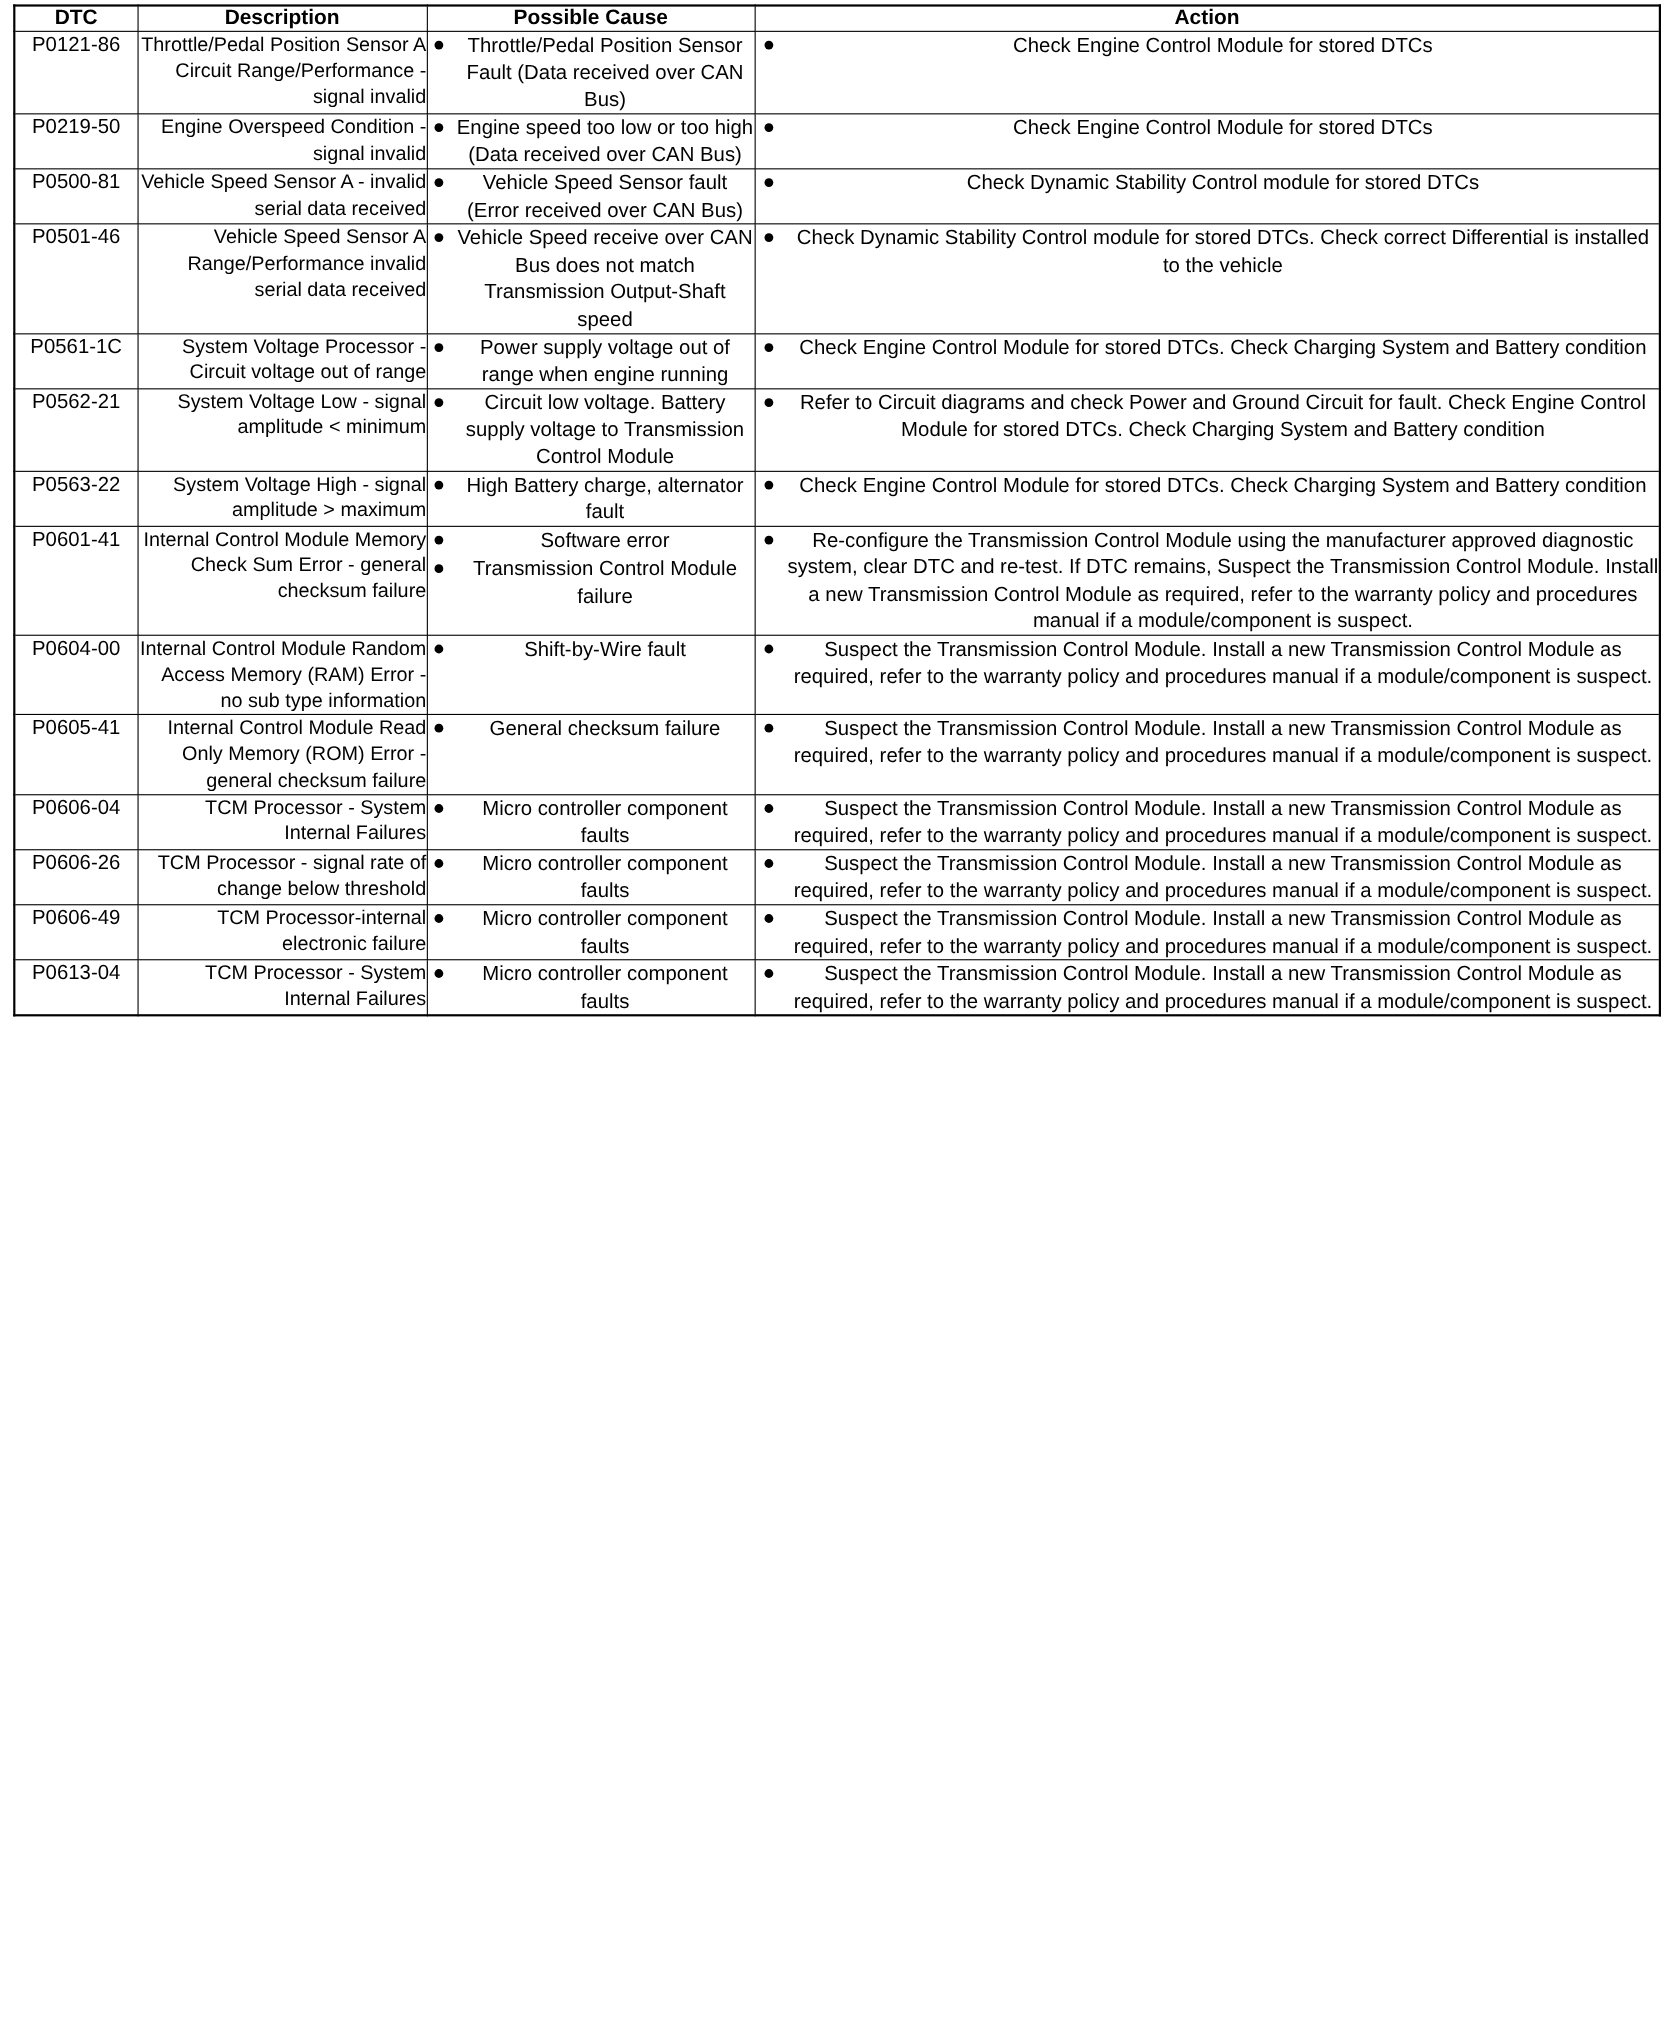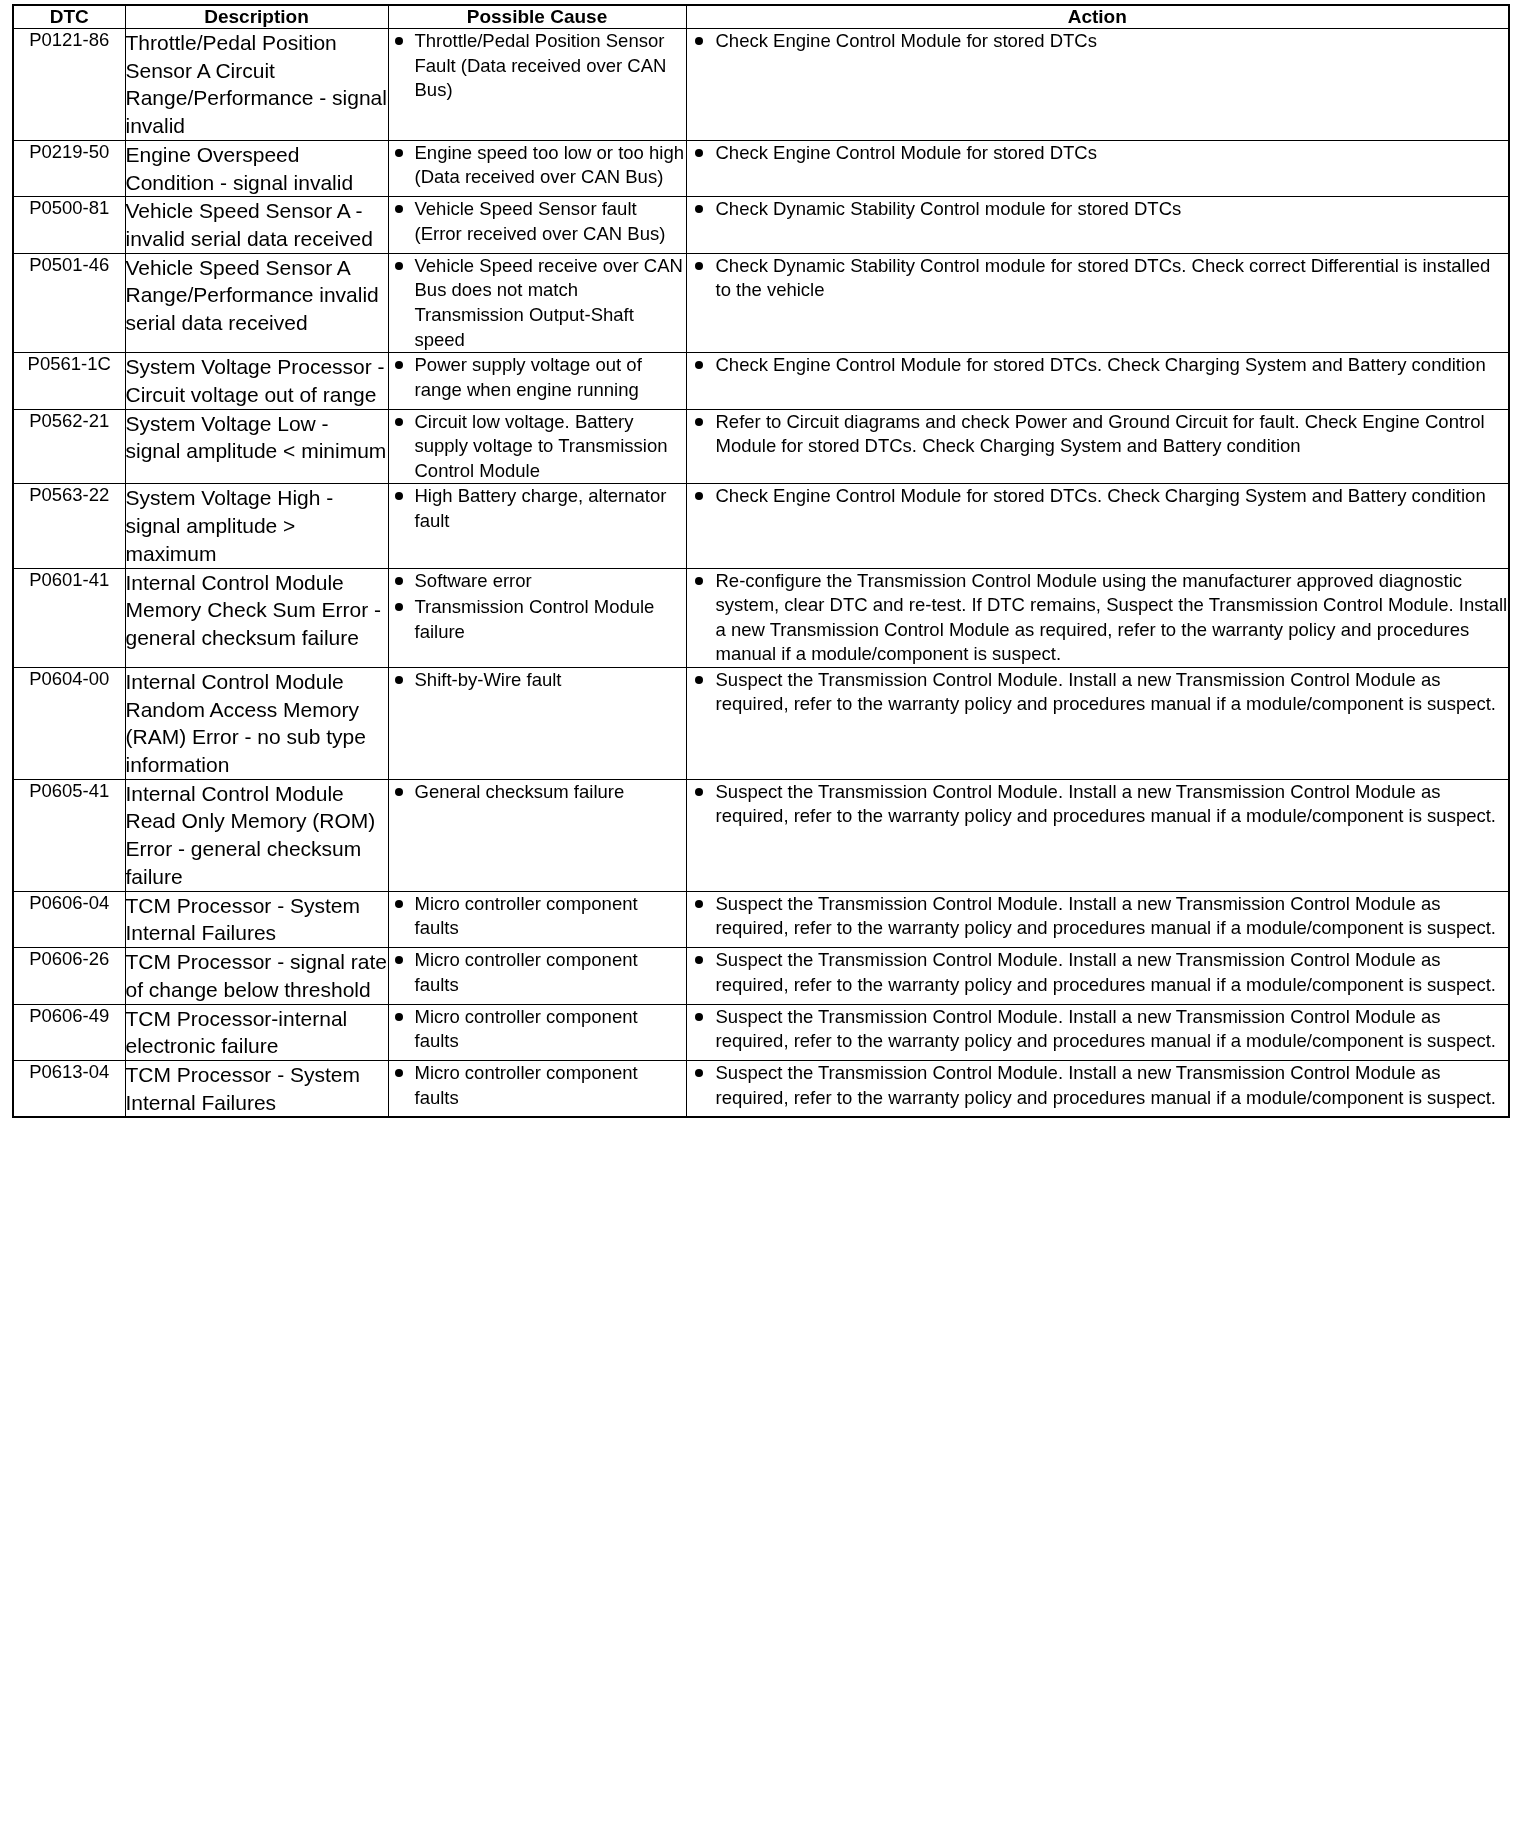--- a/index.html
+++ b/index.html
@@ -42,33 +42,35 @@
 
   td.dtc-cell {
     text-align: center;
     font-size: 18.5px;
     vertical-align: middle;
     padding: 6px 2px;
     white-space: nowrap;
     margin-left: 28px;
   }
   td.desc-cell {
-    font-size: 21px;
+    font-size: 18px;
     line-height: 1.32;
     padding: 10px 8px 10px 10px;
     vertical-align: middle;
+    text-align: right;
   }
   td.cause-cell, td.action-cell {
     padding: 8px 8px 8px 6px;
     vertical-align: middle;
   }
   ul.bullets {
     list-style: none;
     margin: 0;
     padding: 0;
+    text-align: center;
   }
   ul.bullets li {
     position: relative;
     padding-left: 26px;
     font-size: 18.5px;
     line-height: 1.33;
     margin: 0 0 2px 0;
   }
   ul.bullets li:last-child { margin-bottom: 0; }
   ul.bullets li .dot {

